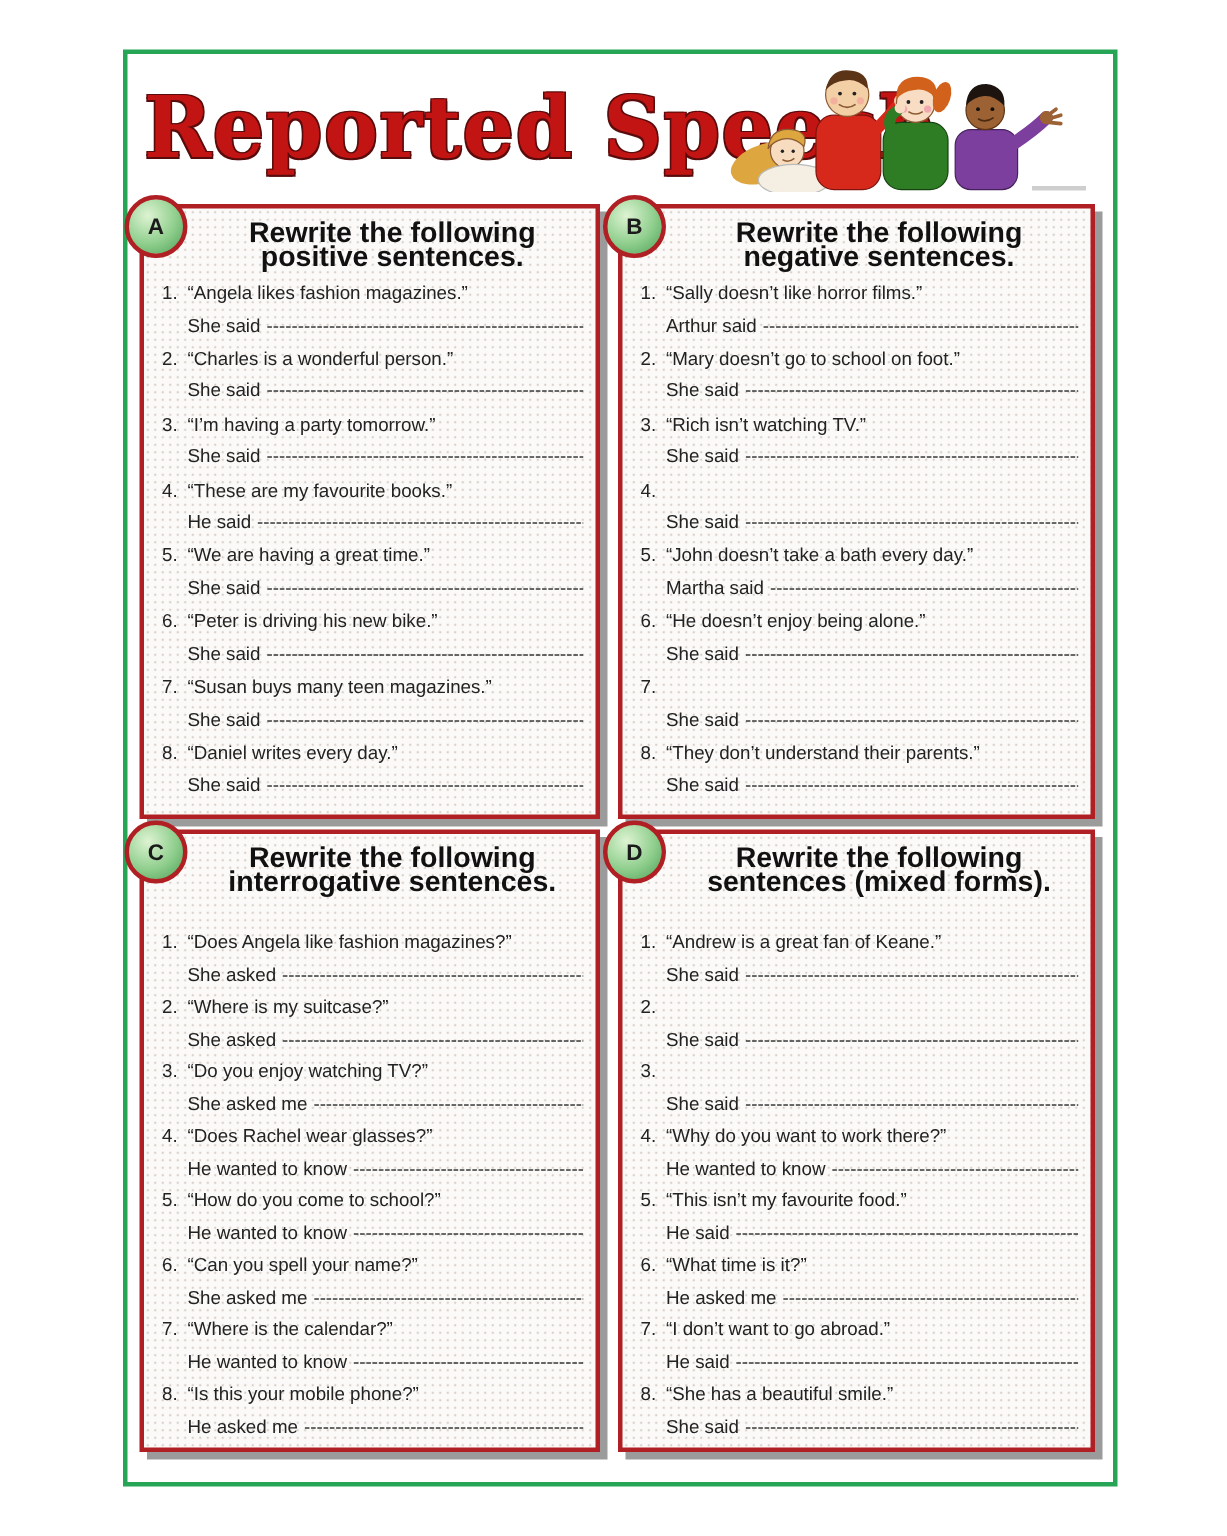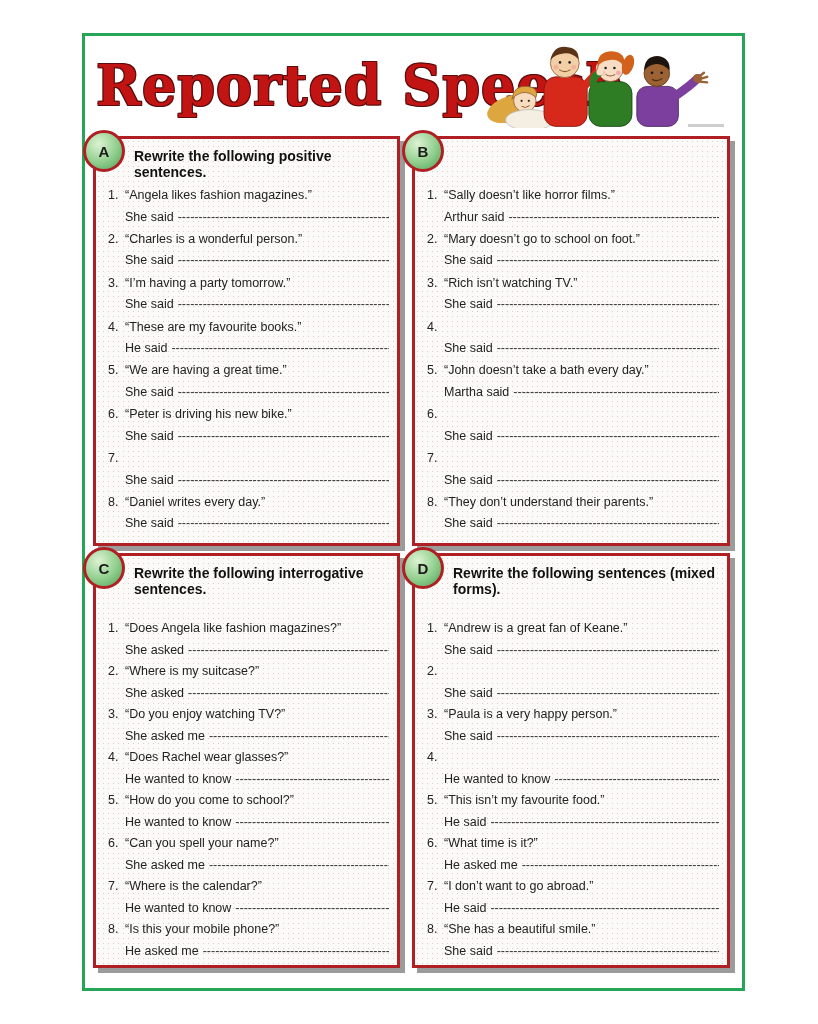--- a/index.html
+++ b/index.html
@@ -33,21 +33,21 @@
   .box-b{left:412px;top:136px;width:312px;height:404px;}
   .box-c{left:93px;top:553px;width:301px;height:409px;}
   .box-d{left:412px;top:553px;width:312px;height:409px;}
   .badge{
     position:absolute;left:-13px;top:-9px;width:36px;height:36px;border-radius:50%;
     border:3px solid #b01f23;display:flex;align-items:center;justify-content:center;
     background:radial-gradient(circle at 35% 30%,#ddf3d2 0%,#8fce8d 55%,#4da057 100%);
     font-weight:bold;font-size:15px;color:#1b1b1b;z-index:3;
   }
   .box-title{
-    margin:9px 8px 0 38px;font-weight:bold;font-size:14px;line-height:16px;color:#111;
+    margin:9px 8px 0 38px;font-weight:bold;font-size:19px;line-height:16px;color:#111;text-align:center;
   }
   .items{
     position:absolute;left:12px;right:8px;bottom:8px;
     display:flex;flex-direction:column;justify-content:space-between;
   }
   .box-a .items,.box-b .items{top:46px;}
   .box-c .items,.box-d .items{top:62px;}
   .line{display:flex;align-items:baseline;height:21.5px;line-height:21.5px;font-size:12.5px;white-space:nowrap;overflow:hidden;}
   .num{width:17px;flex:none;}
   .quote,.stem{flex:none;}
@@ -182,20 +182,21 @@
     </div>
     <div class="line stem-line">
       <span class="stem">She said</span>
       <span class="dashes">--------------------------------------------------------------------------------------------</span>
     </div>
   </div>
 
   <div class="item">
     <div class="line quote-line">
       <span class="num">7.</span>
+      <span class="quote">“Susan buys many teen magazines.”</span>
     </div>
     <div class="line stem-line">
       <span class="stem">She said</span>
       <span class="dashes">--------------------------------------------------------------------------------------------</span>
     </div>
   </div>
 
   <div class="item">
     <div class="line quote-line">
       <span class="num">8.</span>
@@ -206,20 +207,21 @@
       <span class="dashes">--------------------------------------------------------------------------------------------</span>
     </div>
   </div>
 </div>
 </div>
 
 <div class="box box-b">
   <div class="badge">
       <span>B</span>
     </div>
+  <div class="box-title">Rewrite the following negative sentences.</div>
   <div class="items">
   <div class="item">
     <div class="line quote-line">
       <span class="num">1.</span>
       <span class="quote">“Sally doesn’t like horror films.”</span>
     </div>
     <div class="line stem-line">
       <span class="stem">Arthur said</span>
       <span class="dashes">--------------------------------------------------------------------------------------------</span>
     </div>
@@ -264,20 +266,21 @@
     </div>
     <div class="line stem-line">
       <span class="stem">Martha said</span>
       <span class="dashes">--------------------------------------------------------------------------------------------</span>
     </div>
   </div>
 
   <div class="item">
     <div class="line quote-line">
       <span class="num">6.</span>
+      <span class="quote">“He doesn’t enjoy being alone.”</span>
     </div>
     <div class="line stem-line">
       <span class="stem">She said</span>
       <span class="dashes">--------------------------------------------------------------------------------------------</span>
     </div>
   </div>
 
   <div class="item">
     <div class="line quote-line">
       <span class="num">7.</span>
@@ -420,31 +423,31 @@
     </div>
     <div class="line stem-line">
       <span class="stem">She said</span>
       <span class="dashes">--------------------------------------------------------------------------------------------</span>
     </div>
   </div>
 
   <div class="item">
     <div class="line quote-line">
       <span class="num">3.</span>
-      <span class="quote">“Paula is a very happy person.”</span>
     </div>
     <div class="line stem-line">
       <span class="stem">She said</span>
       <span class="dashes">--------------------------------------------------------------------------------------------</span>
     </div>
   </div>
 
   <div class="item">
     <div class="line quote-line">
       <span class="num">4.</span>
+      <span class="quote">“Why do you want to work there?”</span>
     </div>
     <div class="line stem-line">
       <span class="stem">He wanted to know</span>
       <span class="dashes">--------------------------------------------------------------------------------------------</span>
     </div>
   </div>
 
   <div class="item">
     <div class="line quote-line">
       <span class="num">5.</span>

